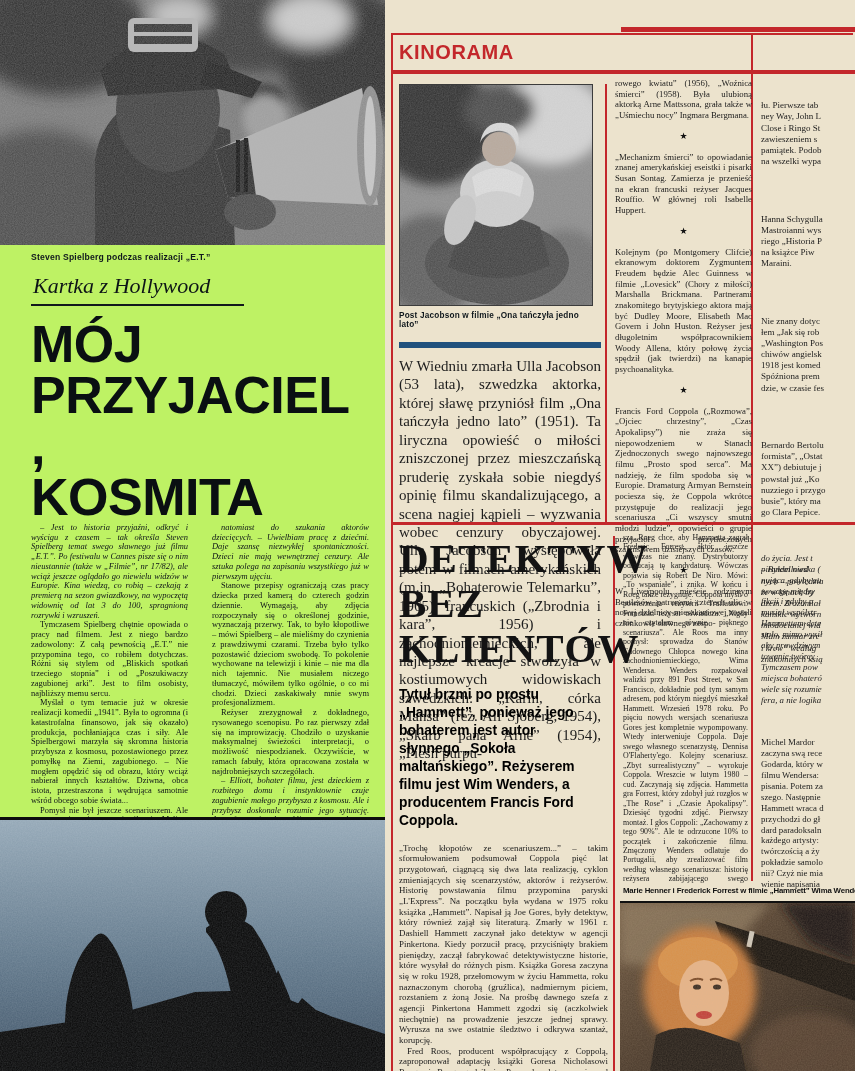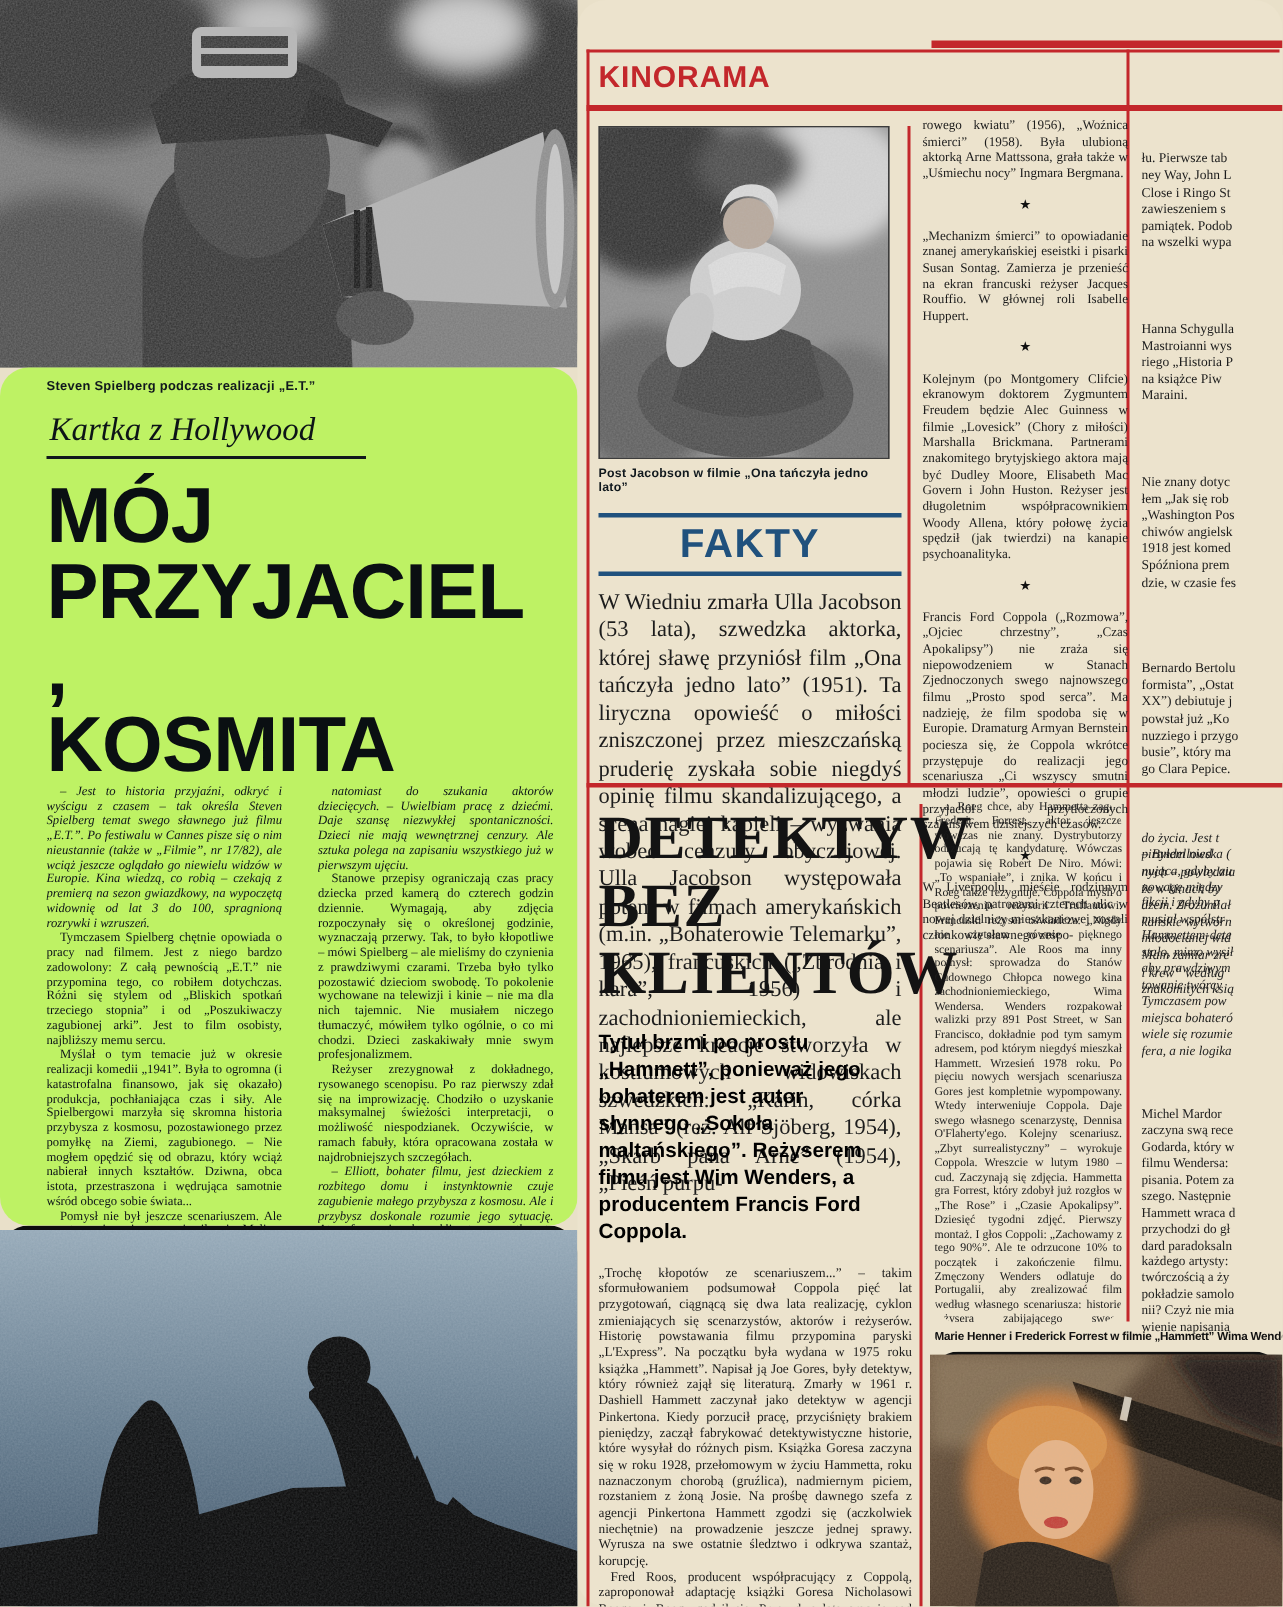--- a/index.html
+++ b/index.html
@@ -1,18 +1,18 @@
 <!DOCTYPE html>
 <html><head>
 <meta charset="utf-8">
 <style>
   * { margin:0; padding:0; box-sizing:border-box; }
   html,body { width:855px; height:1071px; overflow:hidden; background:#e9e0c9; }
   body { font-family:"Liberation Serif", serif; color:#1c1c1c; position:relative; }
-  .abs { position:absolute;border-radius:19px; }
+  .abs { position:absolute; }
 
   
   #spielberg-photo { left:0; top:0; width:385px; height:245px; background:#6e6e6e; }
   #blue-box { left:0; top:245px; width:385px; height:572px; background:#bef264; padding:7px 16px 0 31px; }
   .cap { font-family:"Liberation Sans", sans-serif; font-weight:bold; font-size:8.6px; letter-spacing:.2px; color:#10181d; }
   #kicker { display:inline-block; margin-top:11px; font-style:italic; font-size:22px; color:#0d1417; padding:0 34px 5px 2px; border-bottom:2.5px solid #11181c; }
   #headline { margin-top:13px; font-family:"Liberation Sans", sans-serif; font-weight:700; font-size:52px; line-height:.98; color:#0a0f12; letter-spacing:-.5px; }
   #lcols { display:flex; gap:24px; margin-top:0; height:402px; overflow:hidden; }
   .lcol { width:50%; font-size:8.45px; line-height:1.155; text-align:justify; color:#0c1317; overflow:hidden; }
   .lcol p { text-indent:9px; margin:0; }
@@ -189,21 +189,20 @@
         <path d="M72,92 Q97,74 124,92 L120,112 Q97,100 76,112 Z" fill="#e0e0e0"></path>
         <circle cx="99" cy="64" r="17" fill="#b9a99c"></circle>
         <path d="M80,58 Q84,36 104,38 Q122,40 118,62 Q112,44 96,46 Q84,48 80,58 Z" fill="#dcdcdc"></path>
         <ellipse cx="60" cy="135" rx="14" ry="26" fill="#c9c9c9" transform="rotate(20 60 135)"></ellipse>
         <rect width="192" height="220" filter="url(#gr3)"></rect>
       </svg>
     </div>
     <div class="cap" id="ulla-caption">Post Jacobson w filmie „Ona tańczyła jedno lato”</div>
     <div id="fakty">
       <div class="navyrule"></div>
-      <div id="fakty-title">FAKTY</div>
       <div class="navyrule"></div>
       <div id="fakty-text">W Wiedniu zmarła Ulla Jacobson (53 lata), szwedzka aktorka, której sławę przyniósł film „Ona tańczyła jedno lato” (1951). Ta liryczna opowieść o miłości zniszczonej przez mieszczańską pruderię zyskała sobie niegdyś opinię filmu skandalizującego, a scena nagiej kąpieli – wyzwania wobec cenzury obyczajowej. Ulla Jacobson występowała potem w filmach amerykańskich (m.in. „Bohaterowie Telemarku”, 1965), francuskich („Zbrodnia i kara”, 1956) i zachodnioniemieckich, ale najlepsze kreacje stworzyła w kostiumowych widowiskach szwedzkich: „Karin, córka Mansa” (reż. Alf Sjöberg, 1954), „Skarb pana Arne” (1954), „Pieśń purpu-</div>
     </div>
   </div>
 
   <div class="abs" id="colB">
     <p>rowego kwiatu” (1956), „Woźnica śmierci” (1958). Była ulubioną aktorką Arne Mattssona, grała także w „Uśmiechu nocy” Ingmara Bergmana.</p>
     <div class="star">★</div>
     <p>„Mechanizm śmierci” to opowiadanie znanej amerykańskiej eseistki i pisarki Susan Sontag. Zamierza je przenieść na ekran francuski reżyser Jacques Rouffio. W głównej roli Isabelle Huppert.</p>
     <div class="star">★</div>

